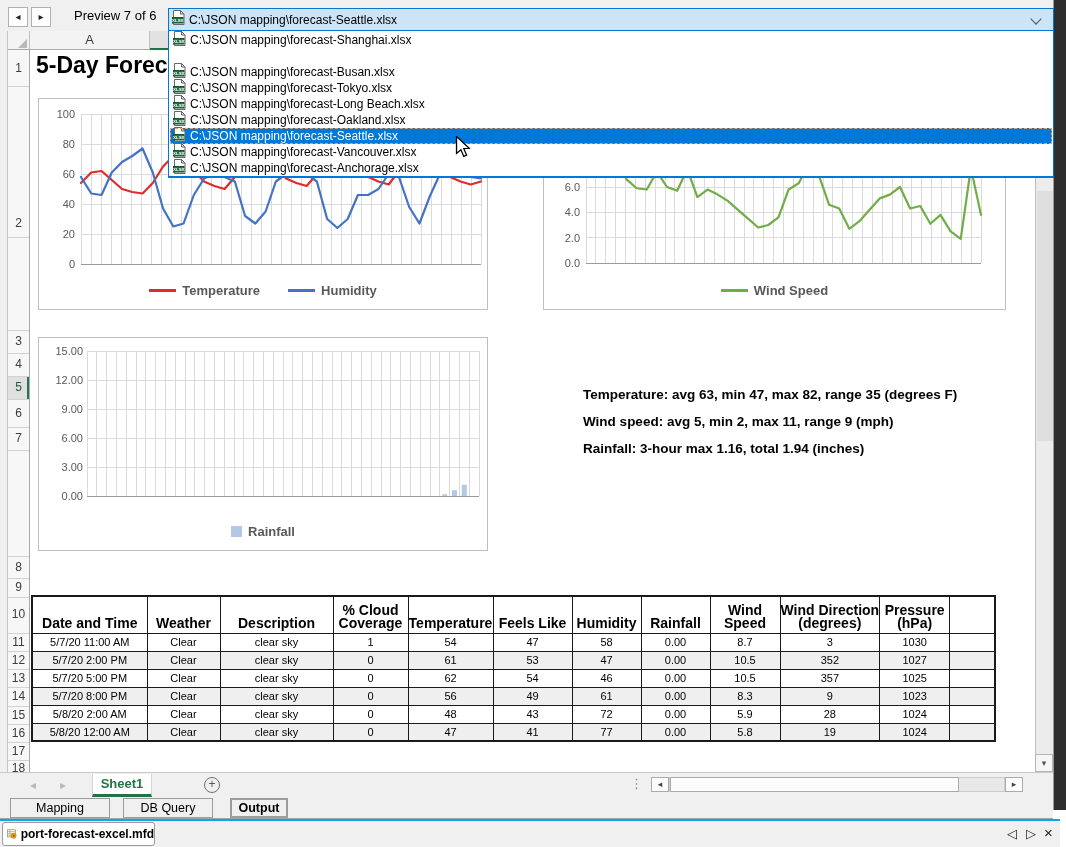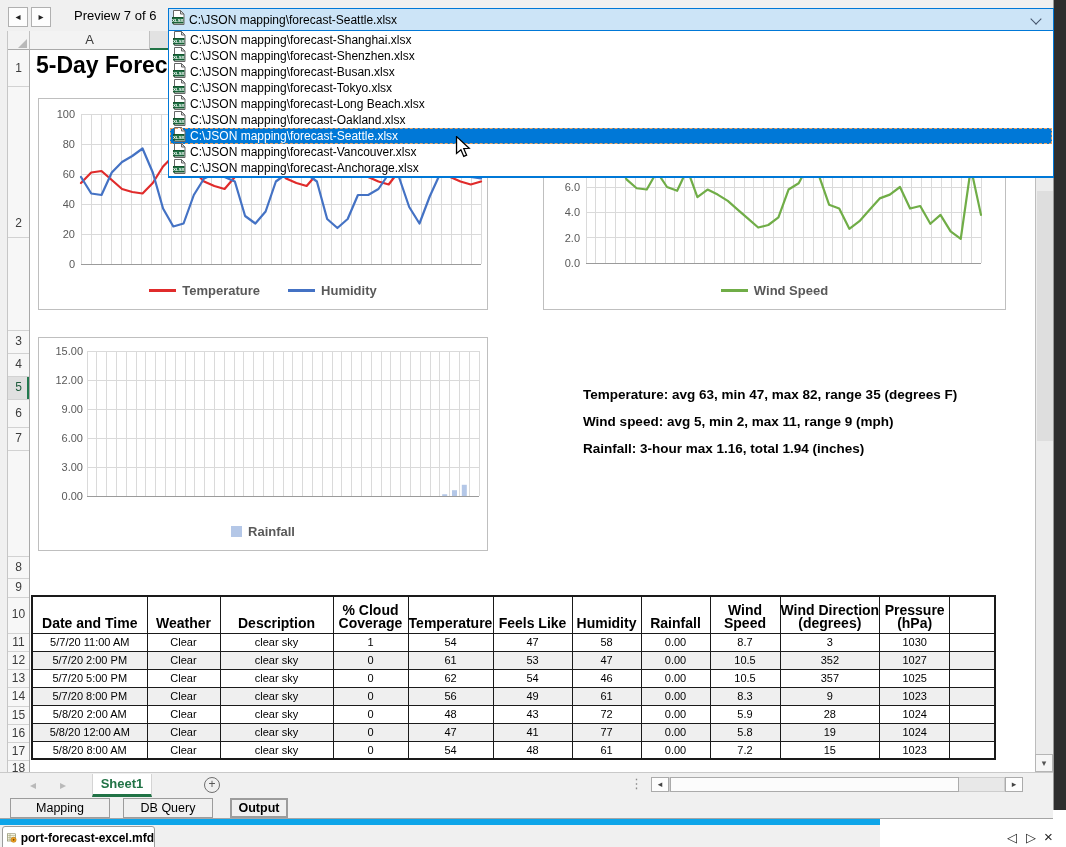--- a/index.html
+++ b/index.html
@@ -86,21 +86,21 @@
   .hscroll-btn{position:absolute;top:4px;width:18px;height:15px;background:#fdfdfd;border:1px solid #ababab;
                text-align:center;font-size:9px;color:#444;line-height:13px;}
 
   
   #pane-strip{left:0;top:797px;width:1053px;height:22px;background:#f0f0f0;border-bottom:1px solid #a5a5a5;z-index:7;}
   .pane-tab{position:absolute;top:1px;height:20px;background:#f0f0f0;border:1px solid #9c9c9c;
             text-align:center;font-size:12.5px;color:#000;line-height:18px;}
   .pane-tab.active{font-weight:bold;box-shadow:inset 0 0 0 1px #9c9c9c;}
 
   
-  #doc-bar{left:0;top:819px;width:880px;height:28px;background:#f0f0f0;border-top:6px solid #0ea5e9;z-index:7;}
+  #doc-bar{left:0;top:819px;width:1060px;height:28px;background:#f0f0f0;border-top:2px solid #0ea5e9;z-index:7;}
   #doc-tab{position:absolute;left:2px;top:1px;width:153px;height:24px;background:#fff;border:1px solid #9c9c9c;
            border-radius:3px;display:flex;align-items:center;padding-left:4px;}
   #doc-tab span{font-size:12px;font-weight:bold;color:#000;margin-left:4px;white-space:nowrap;}
   .doc-ctl{position:absolute;top:5px;font-size:13px;color:#222;}
 
   #dark-strip{left:1053px;top:0;width:13px;height:810px;background:#2e2e2e;border-left:1px solid #9a9a9a;z-index:8;}
   #cursor{left:455px;top:136px;z-index:99;}
 </style>
 </head>
 <body>
@@ -126,29 +126,20 @@
 
   <div class="abs" id="dd-list">
       <div class="dd-item" style="top: 1px;">
         <span><svg width="13" height="15" viewBox="0 0 13 15">
             <path d="M1.5,0.5 h7 l3.5,3.5 v10.5 h-10.5 z" fill="#fff" stroke="#666"></path>
             <path d="M8.5,0.5 v3.5 h3.5 z" fill="#ddd" stroke="#666"></path>
             <rect x="0.5" y="7.5" width="10.5" height="5.5" fill="#217346" stroke="#14532d"></rect>
             <text x="5.8" y="12" font-size="4.4" fill="#fff" font-weight="bold" text-anchor="middle" font-family="Liberation Sans,sans-serif">XLSX</text>
           </svg></span>
         <span class="dd-label">C:\JSON mapping\forecast-Shanghai.xlsx</span>
-      </div>
-      <div class="dd-item" style="top: 17px;">
-        <span><svg width="13" height="15" viewBox="0 0 13 15">
-            <path d="M1.5,0.5 h7 l3.5,3.5 v10.5 h-10.5 z" fill="#fff" stroke="#666"></path>
-            <path d="M8.5,0.5 v3.5 h3.5 z" fill="#ddd" stroke="#666"></path>
-            <rect x="0.5" y="7.5" width="10.5" height="5.5" fill="#217346" stroke="#14532d"></rect>
-            <text x="5.8" y="12" font-size="4.4" fill="#fff" font-weight="bold" text-anchor="middle" font-family="Liberation Sans,sans-serif">XLSX</text>
-          </svg></span>
-        <span class="dd-label">C:\JSON mapping\forecast-Shenzhen.xlsx</span>
       </div>
       <div class="dd-item" style="top: 33px;">
         <span><svg width="13" height="15" viewBox="0 0 13 15">
             <path d="M1.5,0.5 h7 l3.5,3.5 v10.5 h-10.5 z" fill="#fff" stroke="#666"></path>
             <path d="M8.5,0.5 v3.5 h3.5 z" fill="#ddd" stroke="#666"></path>
             <rect x="0.5" y="7.5" width="10.5" height="5.5" fill="#217346" stroke="#14532d"></rect>
             <text x="5.8" y="12" font-size="4.4" fill="#fff" font-weight="bold" text-anchor="middle" font-family="Liberation Sans,sans-serif">XLSX</text>
           </svg></span>
         <span class="dd-label">C:\JSON mapping\forecast-Busan.xlsx</span>
       </div>
@@ -548,34 +539,20 @@
             <td>0</td>
             <td>47</td>
             <td>41</td>
             <td>77</td>
             <td>0.00</td>
             <td>5.8</td>
             <td>19</td>
             <td>1024</td>
             <td></td>
           </tr>
-          <tr>
-            <td>5/8/20 8:00 AM</td>
-            <td>Clear</td>
-            <td>clear sky</td>
-            <td>0</td>
-            <td>54</td>
-            <td>48</td>
-            <td>61</td>
-            <td>0.00</td>
-            <td>7.2</td>
-            <td>15</td>
-            <td>1023</td>
-            <td></td>
-          </tr>
         </tbody>
     </table>
   </div>
 
   <div class="abs" id="vscroll">
     <div id="vthumb"></div>
   </div>
   <div class="abs" id="vscroll-down">▾</div>
 
   <div class="abs" id="sheet-strip">

